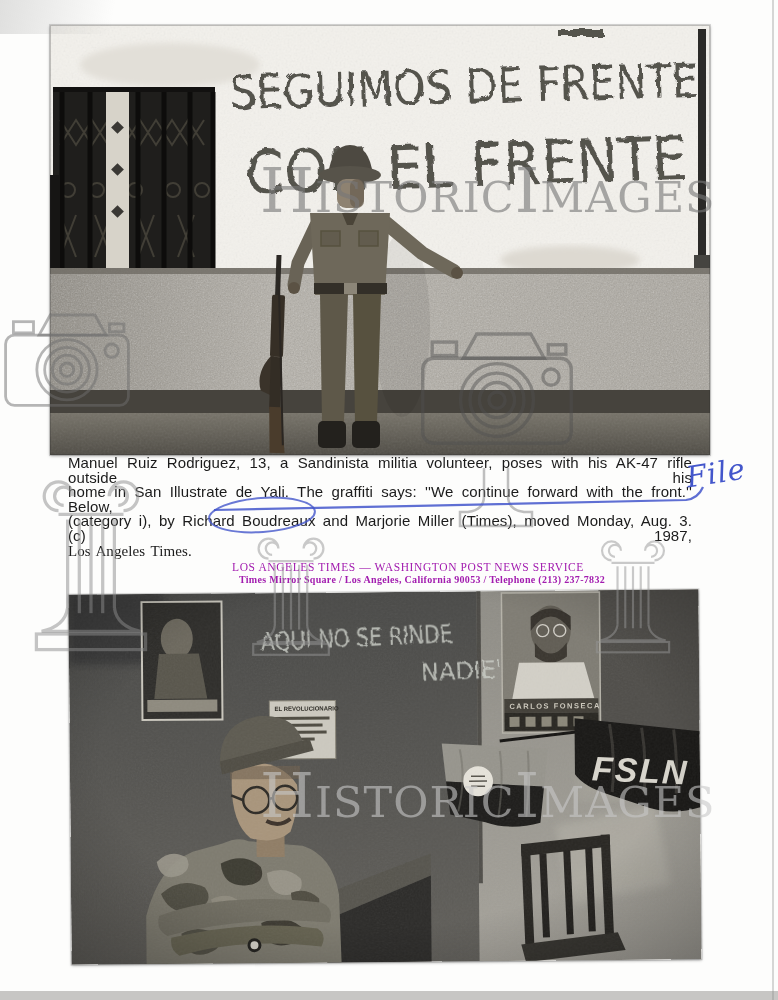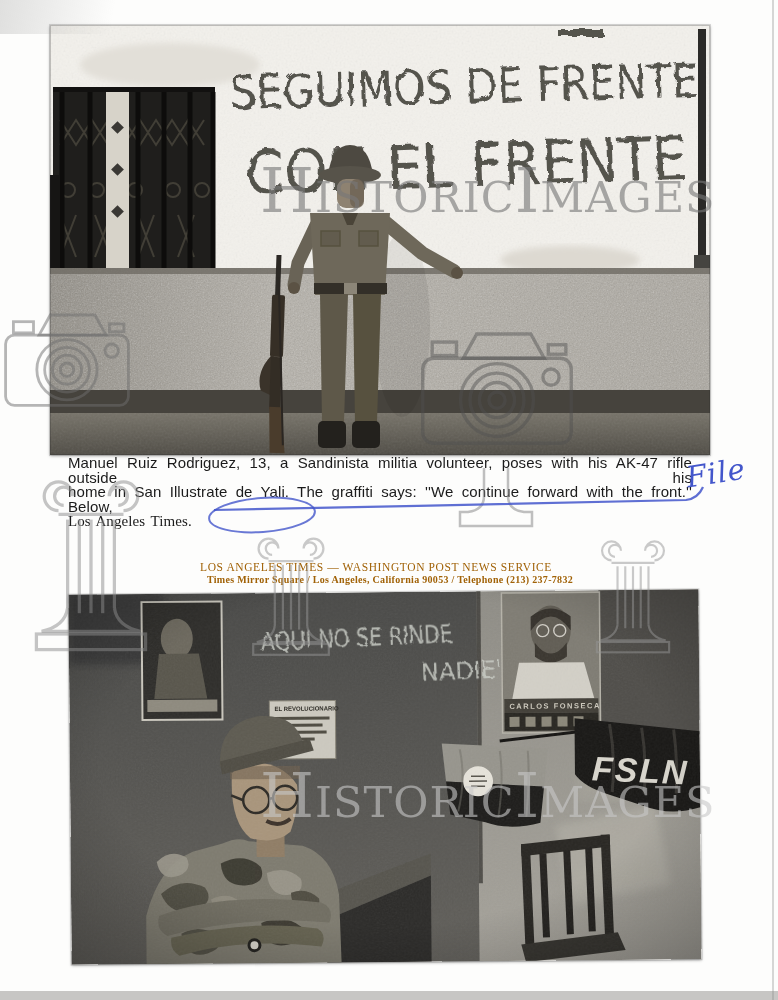--- a/index.html
+++ b/index.html
@@ -19,21 +19,21 @@
   .wm-bottom{left:260px;top:765px;color:rgba(200,200,200,.60);}
   .wm-glyph{position:absolute;z-index:6;pointer-events:none;}
 
   
   .caption{position:absolute;left:68px;top:456px;width:624px;z-index:2;color:#1b1b1b;
            font-size:15px;line-height:14.6px;letter-spacing:.1px;word-spacing:1.6px;}
   .cap-line{text-align:justify;text-align-last:justify;}
   .cap-line:last-child{text-align-last:left;font-family:Liberation Serif, serif;}
 
   .agency{position:absolute;left:66px;top:561px;width:620px;text-align:center;z-index:2;
-          font-family:"Liberation Serif",serif;color:#a16207;}
+          font-family:"Liberation Serif",serif;color:#a21caf;padding-left:32px;}
   .agency-l1{font-size:11.5px;letter-spacing:.6px;}
   .agency-l2{font-size:10px;font-weight:bold;letter-spacing:.3px;margin-top:1px;margin-left:28px;}
 
   
   .anno-svg{position:absolute;left:0;top:0;z-index:7;pointer-events:none;}
   .note{position:absolute;left:686px;top:456px;z-index:8;color:#4356cb;
         font-family:"DejaVu Serif",serif;font-style:italic;font-size:29px;
         transform:rotate(-9deg);letter-spacing:1px;pointer-events:none;}
 
   .bottom-strip{position:absolute;left:0;top:991px;width:778px;height:9px;background:#c7c6c4;z-index:1;}
@@ -176,20 +176,21 @@
     </svg>
   </div>
 
   <div class="wm-text wm-top">
     <span>Historic</span><span>Images</span>
   </div>
 
   <div class="caption">
     <div class="cap-line">Manuel Ruiz Rodriguez, 13, a Sandinista militia volunteer, poses with his AK-47 rifle outside his</div>
     <div class="cap-line">home in San Illustrate de Yali. The graffiti says: ''We continue forward with the front.'' Below,</div>
+    <div class="cap-line">(category i), by Richard Boudreaux and Marjorie Miller (Times), moved Monday, Aug. 3. (c) 1987,</div>
     <div class="cap-line">Los Angeles Times.</div>
   </div>
 
   <div class="agency">
     <div class="agency-l1">LOS ANGELES TIMES — WASHINGTON POST NEWS SERVICE</div>
     <div class="agency-l2">Times Mirror Square / Los Angeles, California 90053 / Telephone (213) 237-7832</div>
   </div>
 
   <svg class="anno-svg" width="778" height="1000" viewBox="0 0 778 1000">
     <path d="M214,510 C 360,507 560,503 686,500 C 694,499 700,494 703,487" fill="none" stroke="#4356cb" stroke-width="2.2" opacity="0.85"></path>

